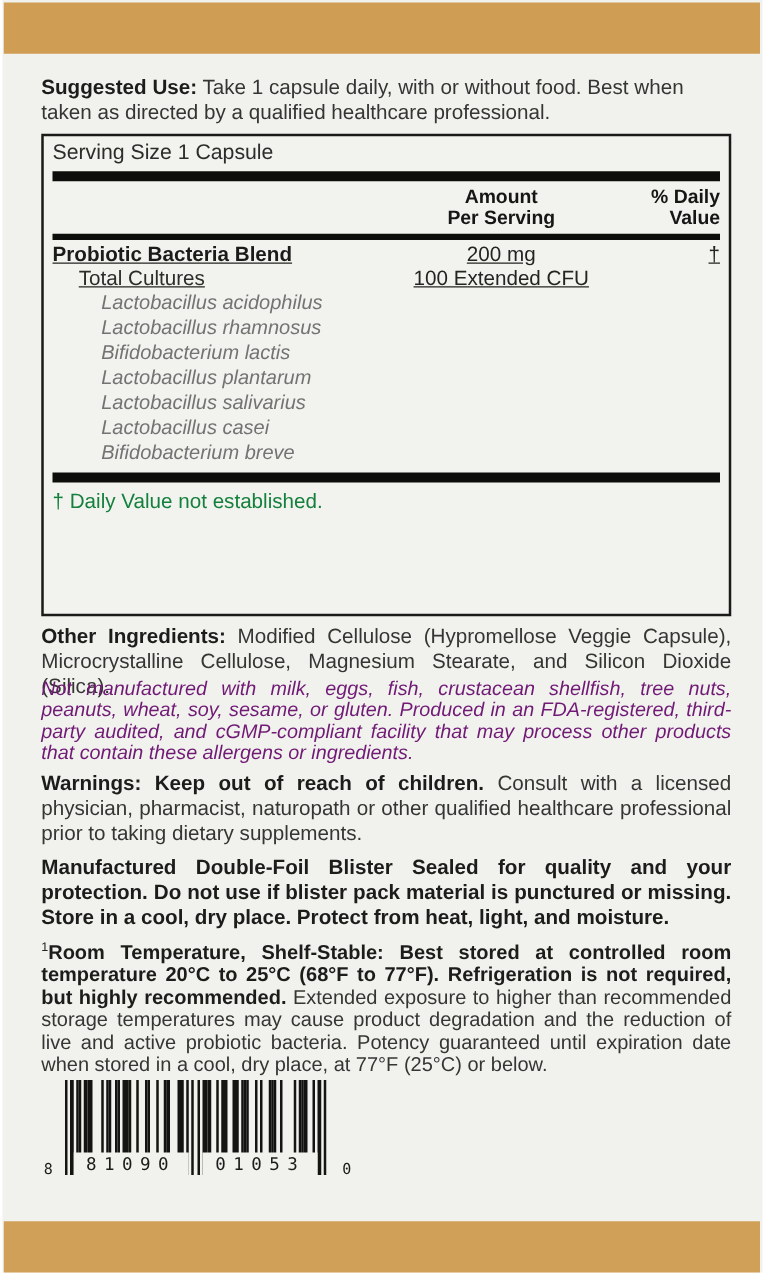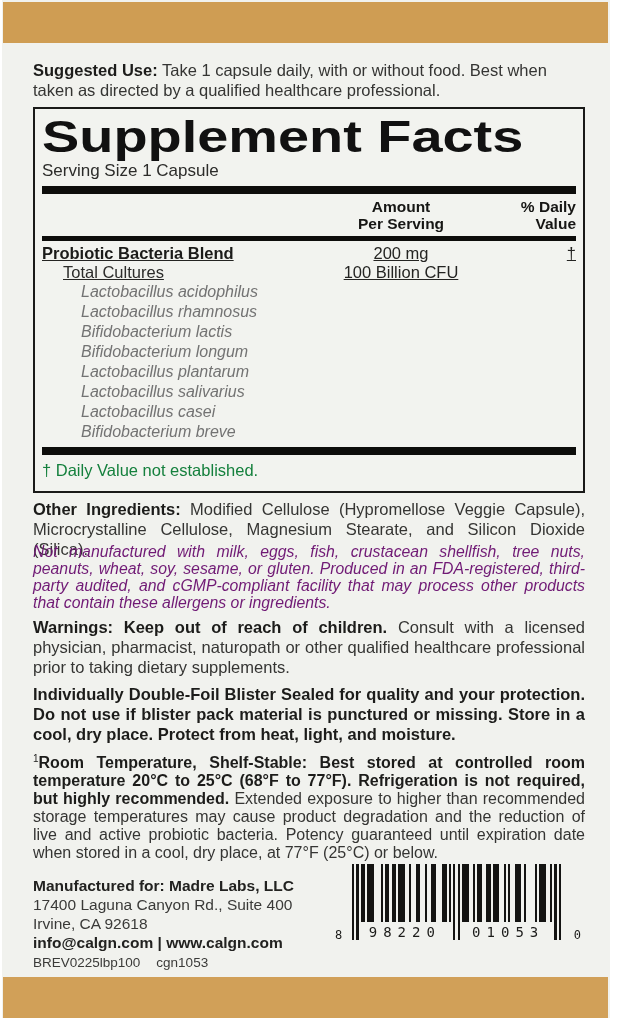--- a/index.html
+++ b/index.html
@@ -73,23 +73,20 @@
 </head>
 <body>
 
 <div id="label">
   <div class="band top"></div>
   <div class="band bottom"></div>
 
   <p class="sec" id="suggested-use"><span class="lead-bold">Suggested Use:</span><span class="body-text"> Take 1 capsule daily, with or without food. Best when taken as directed by a qualified healthcare professional.</span></p>
 
   <div id="sf-panel">
-    <div id="sf-title-wrap">
-      <span id="sf-title">Supplement Facts</span>
-    </div>
     <div class="sf-line">Serving Size 1 Capsule</div>
 
     <div class="rule thick"></div>
 
     <div class="sf-grid sf-head">
       <div></div>
       <div class="col-amt pre">Amount
 Per Serving</div>
       <div class="col-dv pre">% Daily
 Value</div>
@@ -97,59 +94,49 @@
 
     <div class="rule mid"></div>
 
     <div class="sf-grid sf-row">
       <div class="ing-name">Probiotic Bacteria Blend</div>
       <div class="col-amt">200 mg</div>
       <div class="col-dv">†</div>
     </div>
     <div class="sf-grid sf-row">
       <div class="sub-name">Total Cultures</div>
-      <div class="col-amt">100 Billion CFU</div>
+      <div class="col-amt">100 Extended CFU</div>
       <div class="col-dv"></div>
     </div>
 
     <ul class="cultures">
       <li>Lactobacillus acidophilus</li>
       <li>Lactobacillus rhamnosus</li>
       <li>Bifidobacterium lactis</li>
-      <li>Bifidobacterium longum</li>
       <li>Lactobacillus plantarum</li>
       <li>Lactobacillus salivarius</li>
       <li>Lactobacillus casei</li>
       <li>Bifidobacterium breve</li>
     </ul>
 
     <div class="rule thick"></div>
     <div id="sf-footnote">† Daily Value not established.</div>
   </div>
 
   <p class="sec just" id="other-ingredients"><span class="lead-bold">Other Ingredients:</span><span class="body-text"> Modified Cellulose (Hypromellose Veggie Capsule), Microcrystalline Cellulose, Magnesium Stearate, and Silicon Dioxide (Silica).</span></p>
 
   <p class="sec just" id="allergen">Not manufactured with milk, eggs, fish, crustacean shellfish, tree nuts, peanuts, wheat, soy, sesame, or gluten. Produced in an FDA-registered, third-party audited, and cGMP-compliant facility that may process other products that contain these allergens or ingredients.</p>
 
   <p class="sec just" id="warnings"><span class="lead-bold">Warnings: Keep out of reach of children.</span><span class="body-text"> Consult with a licensed physician, pharmacist, naturopath or other qualified healthcare professional prior to taking dietary supplements.</span></p>
 
-  <p class="sec just" id="blister">Individually Double-Foil Blister Sealed for quality and your protection. Do not use if blister pack material is punctured or missing. Store in a cool, dry place. Protect from heat, light, and moisture.</p>
+  <p class="sec just" id="blister">Manufactured Double-Foil Blister Sealed for quality and your protection. Do not use if blister pack material is punctured or missing. Store in a cool, dry place. Protect from heat, light, and moisture.</p>
 
   <p class="sec just" id="storage"><sup>1</sup><span class="lead-bold">Room Temperature, Shelf-Stable: Best stored at controlled room temperature 20°C to 25°C (68°F to 77°F). Refrigeration is not required, but highly recommended.</span><span class="body-text"> Extended exposure to higher than recommended storage temperatures may cause product degradation and the reduction of live and active probiotic bacteria. Potency guaranteed until expiration date when stored in a cool, dry place, at 77°F (25°C) or below.</span></p>
 
   <div id="bottom-row">
-    <div id="manufacturer">
-      <div class="b">Manufactured for: Madre Labs, LLC</div>
-      <div>17400 Laguna Canyon Rd., Suite 400</div>
-      <div>Irvine, CA 92618</div>
-      <div class="b">info@calgn.com | www.calgn.com</div>
-      <div id="mfr-codes">
-        <span>BREV0225lbp100</span><span>cgn1053</span>
-      </div>
-    </div>
 
     <div id="barcode">
       <div id="barcode-bars">
           <div style="position: absolute; top: 0px; width: 2.2px; height: 76px; background: rgb(20, 20, 18); left: 0px;"></div>
           <div style="position: absolute; top: 0px; width: 2.2px; height: 76px; background: rgb(20, 20, 18); left: 4.4px;"></div>
           <div style="position: absolute; top: 0px; width: 2.2px; height: 76px; background: rgb(20, 20, 18); left: 8.8px;"></div>
           <div style="position: absolute; top: 0px; width: 2.2px; height: 76px; background: rgb(20, 20, 18); left: 11px;"></div>
           <div style="position: absolute; top: 0px; width: 2.2px; height: 76px; background: rgb(20, 20, 18); left: 15.4px;"></div>
           <div style="position: absolute; top: 0px; width: 2.2px; height: 76px; background: rgb(20, 20, 18); left: 17.6px;"></div>
           <div style="position: absolute; top: 0px; width: 2.2px; height: 76px; background: rgb(20, 20, 18); left: 19.8px;"></div>
@@ -190,19 +177,19 @@
           <div style="position: absolute; top: 0px; width: 2.2px; height: 76px; background: rgb(20, 20, 18); left: 167.2px;"></div>
           <div style="position: absolute; top: 0px; width: 2.2px; height: 76px; background: rgb(20, 20, 18); left: 171.6px;"></div>
           <div style="position: absolute; top: 0px; width: 2.2px; height: 76px; background: rgb(20, 20, 18); left: 182.6px;"></div>
           <div style="position: absolute; top: 0px; width: 2.2px; height: 76px; background: rgb(20, 20, 18); left: 187px;"></div>
           <div style="position: absolute; top: 0px; width: 2.2px; height: 76px; background: rgb(20, 20, 18); left: 189.2px;"></div>
           <div style="position: absolute; top: 0px; width: 2.2px; height: 76px; background: rgb(20, 20, 18); left: 191.4px;"></div>
           <div style="position: absolute; top: 0px; width: 2.2px; height: 76px; background: rgb(20, 20, 18); left: 198px;"></div>
           <div style="position: absolute; top: 0px; width: 2.2px; height: 76px; background: rgb(20, 20, 18); left: 202.4px;"></div>
           <div style="position: absolute; top: 0px; width: 2.2px; height: 76px; background: rgb(20, 20, 18); left: 206.8px;"></div>
         </div>
-      <div class="bc-overlay" id="bc-g1">98220</div>
+      <div class="bc-overlay" id="bc-g1">81090</div>
       <div class="bc-overlay" id="bc-g2">01053</div>
       <span class="bc-outer" id="bc-left">8</span>
       <span class="bc-outer" id="bc-right">0</span>
     </div>
   </div>
 </div>
 
 </body></html>

